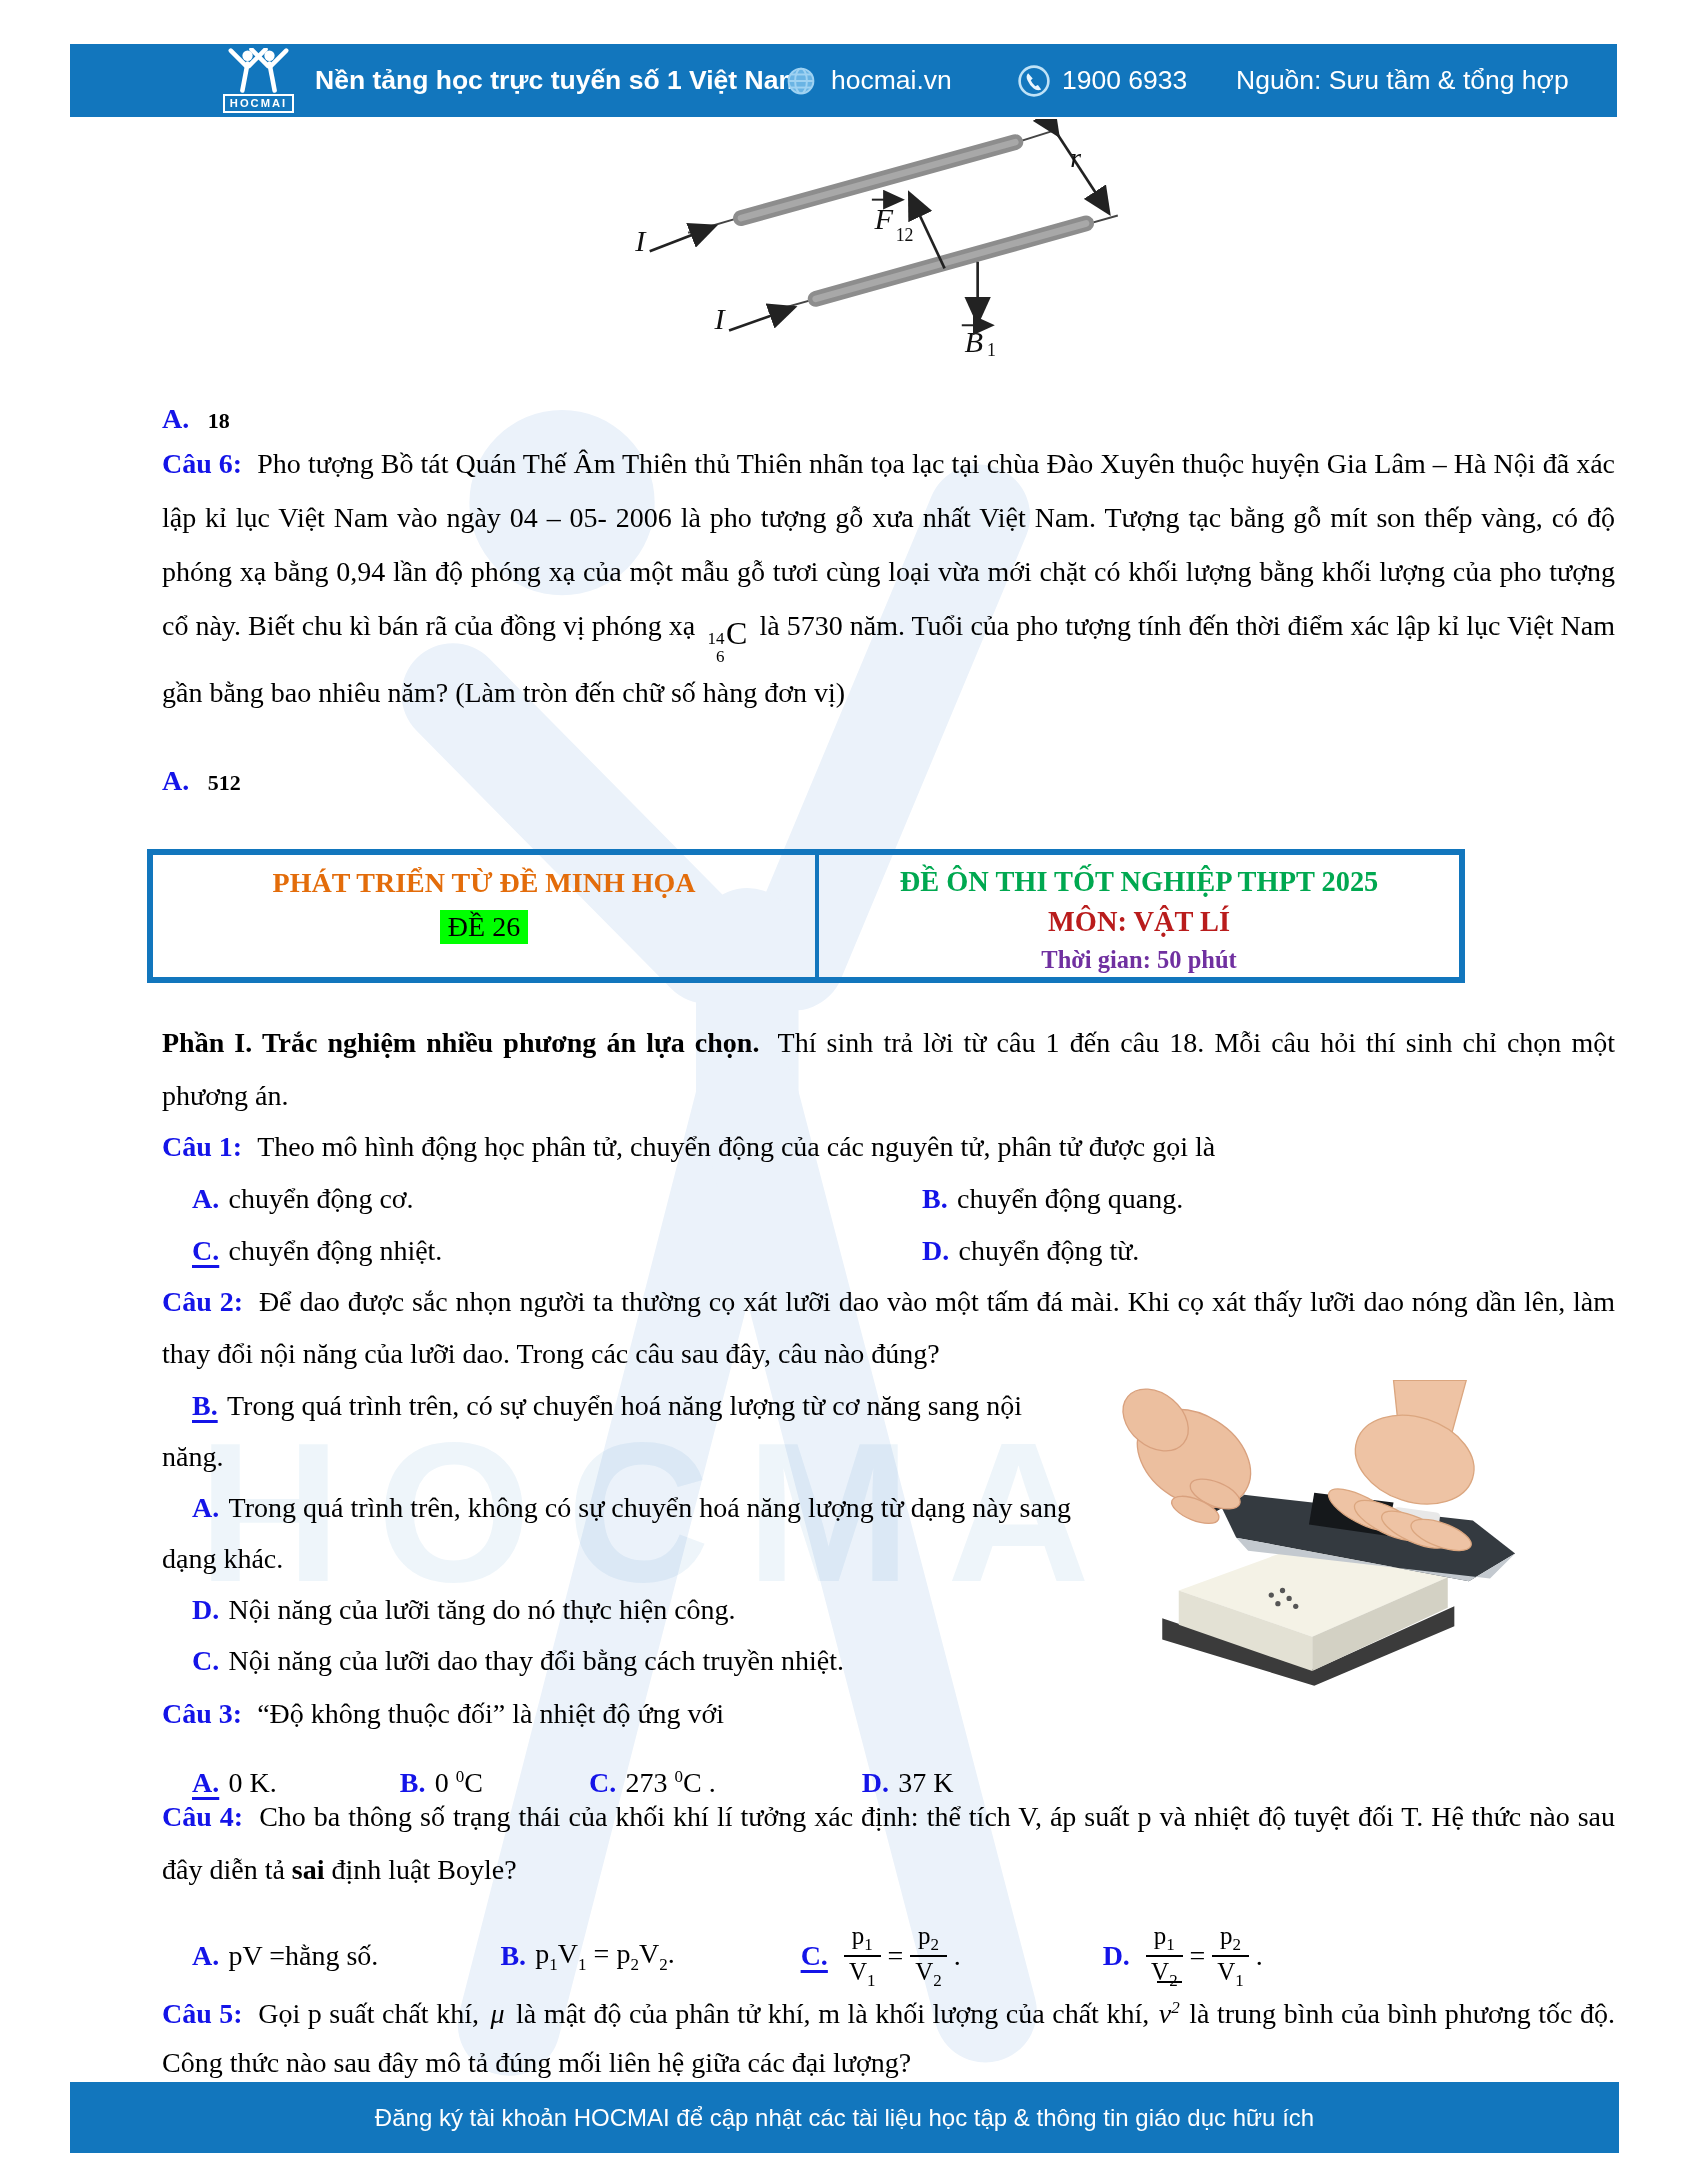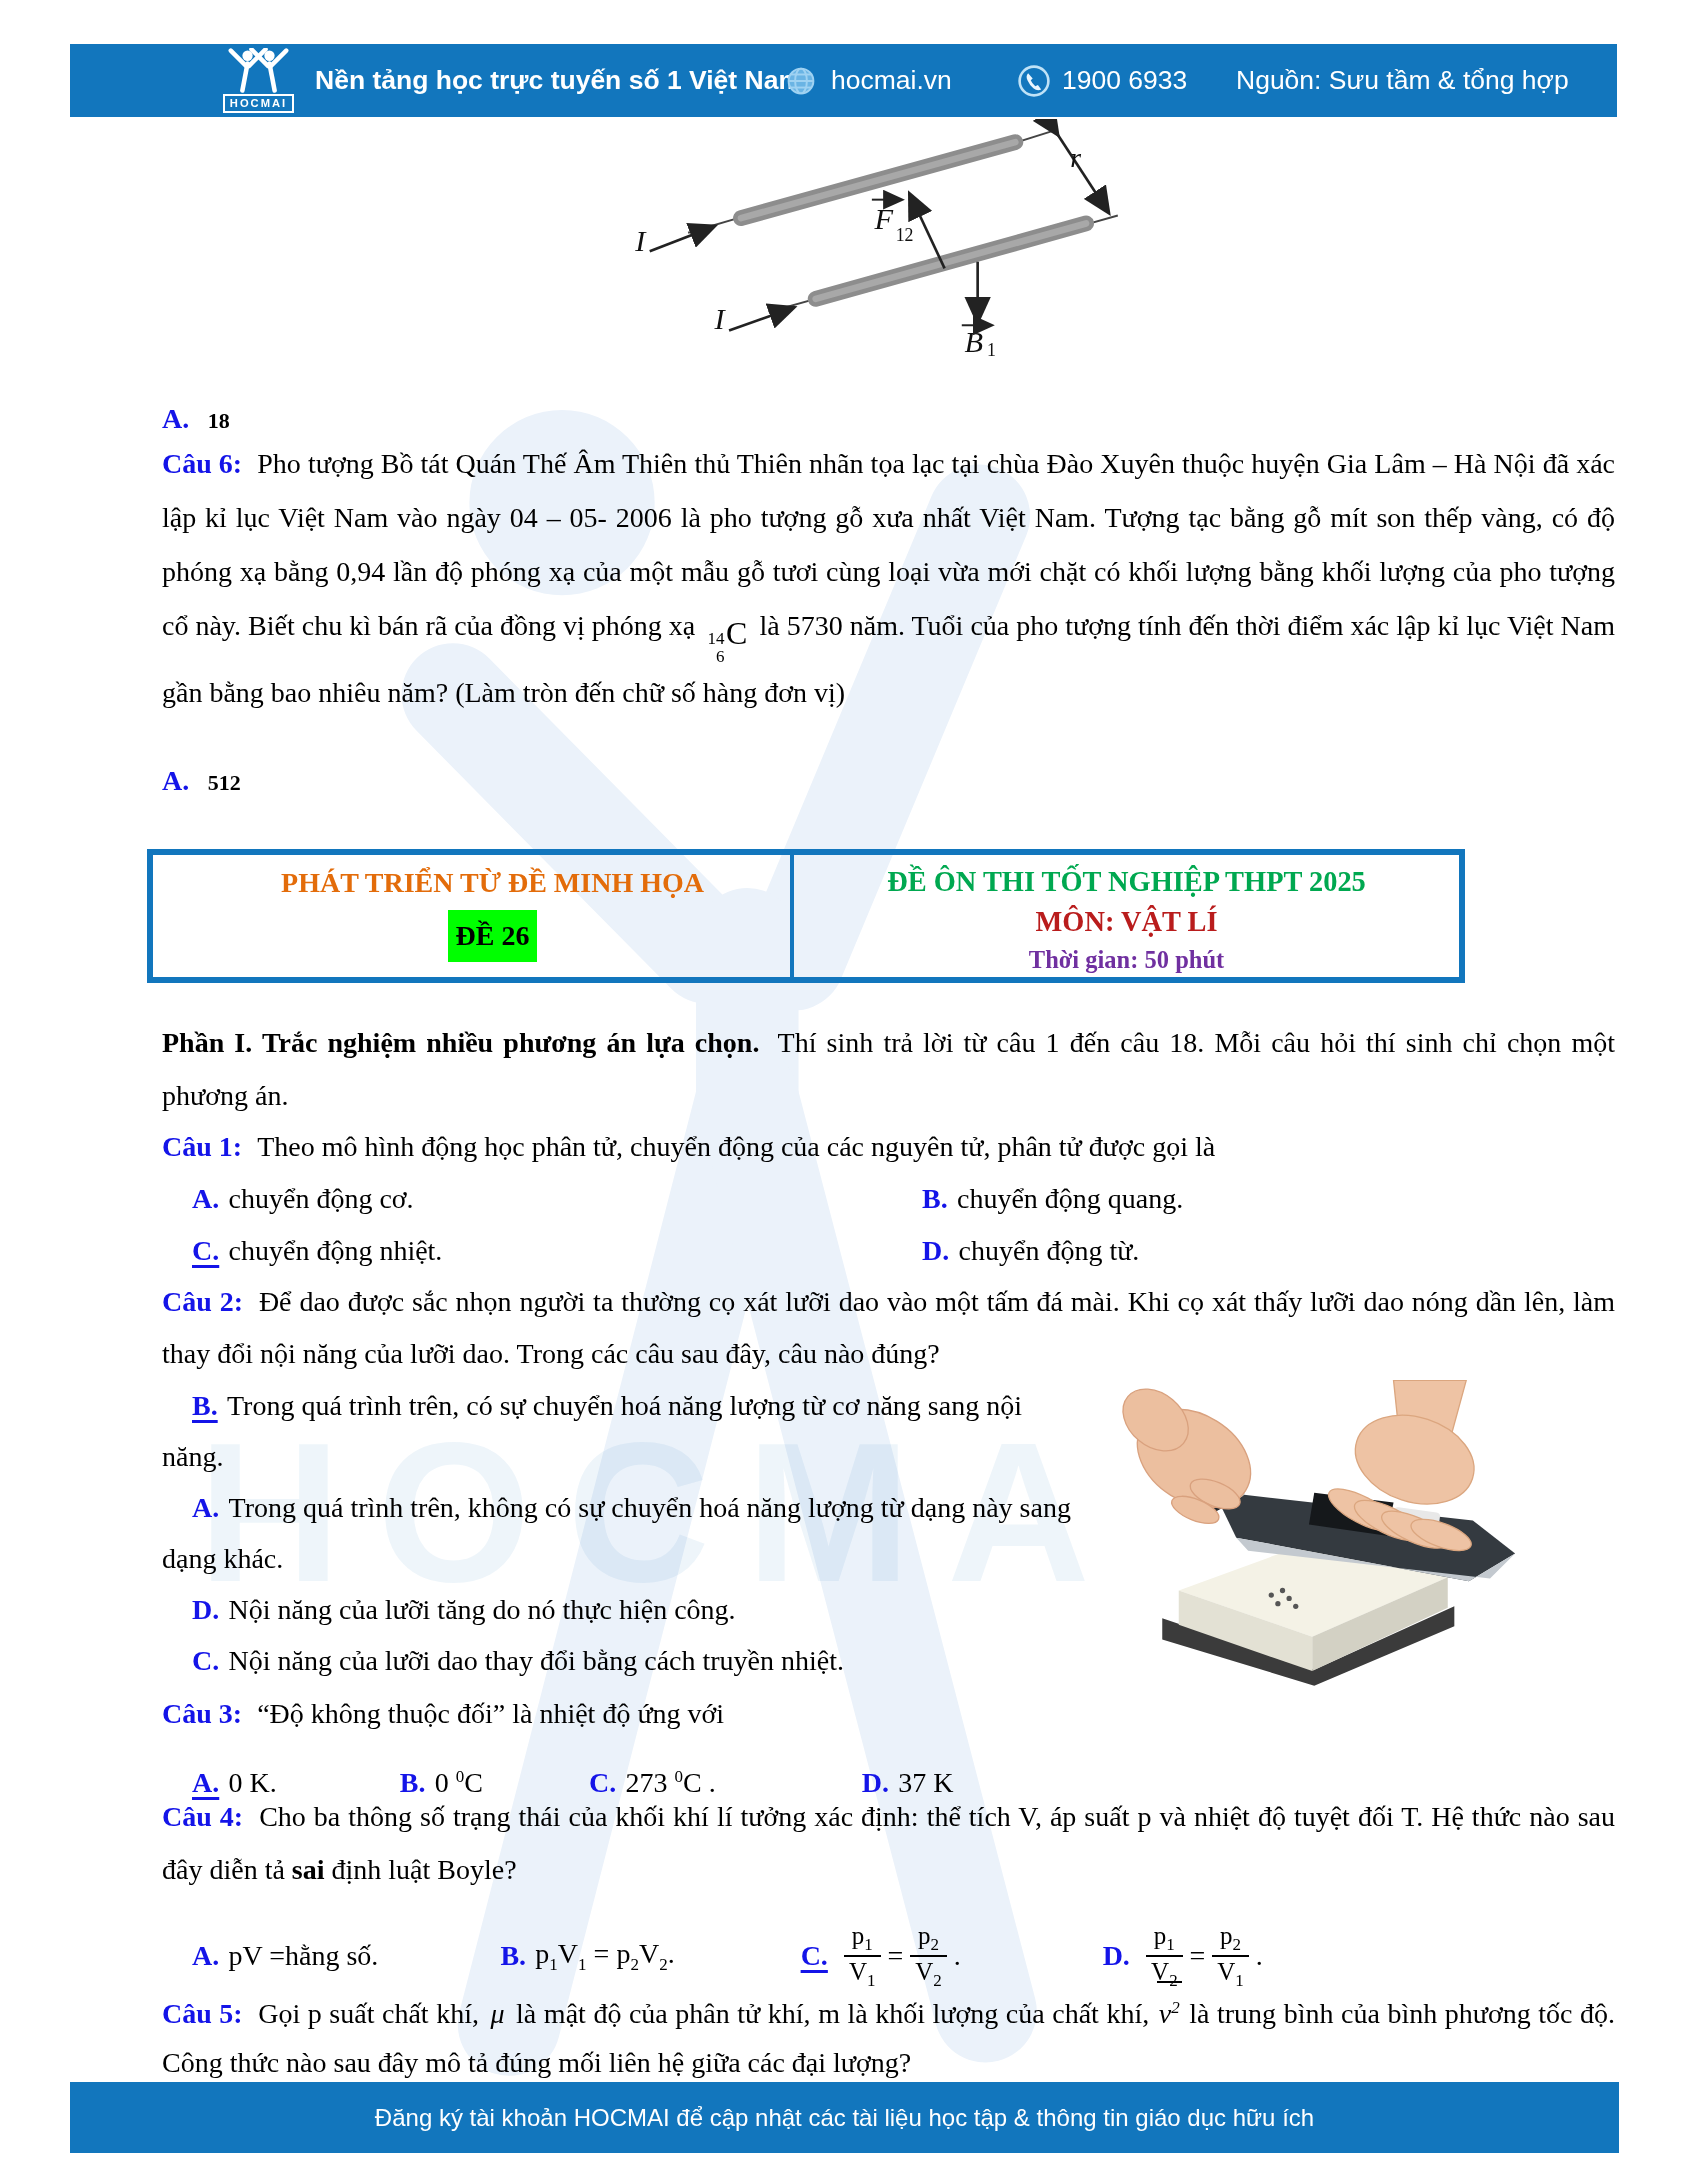--- a/index.html
+++ b/index.html
@@ -33,25 +33,25 @@
   .ansline .num{margin-left:9.3px;font-size:22px;font-weight:bold;}
   
   .iso{display:inline-block;vertical-align:-9.3px;margin:0 5.3px;}
   .iso-col{display:inline-flex;flex-direction:column;font-size:17px;line-height:18px;
       text-align:right;margin-right:1.3px;}
   .iso-sym{font-size:32px;}
   
   #title-table{left:147px;top:849px;width:1318px;height:134px;border:6px solid #1276BD;
       display:flex;box-sizing:border-box;z-index:2;background:transparent;}
   .tcell{box-sizing:border-box;text-align:center;font-family:"Liberation Serif",serif;}
-  #tcell-left{width:599px;border-right:4.6px solid #1276BD;padding-top:9.3px;margin-left:42px;}
+  #tcell-left{width:666px;border-right:4.6px solid #1276BD;padding-top:9.3px;}
   #tcell-right{flex:1;padding-top:8px;}
   .tl1{color:#E36C0A;font-weight:bold;font-size:28px;line-height:38px;}
-  .tl2{display:inline-block;background:#00FF00;color:#000;font-weight:bold;font-size:28px;
-      padding:10px 8px;margin-top:8px;}
+  .tl2{display:inline-block;background:#00FF00;color:#000;font-weight:normal;font-size:28px;
+      padding:1px 8px;margin-top:8px;}
   .tr1{color:#00A850;font-weight:bold;font-size:28.4px;line-height:38px;}
   .tr2{color:#b91c1c;font-weight:bold;font-size:28.4px;line-height:41px;}
   .tr3{color:#7030A0;font-weight:bold;font-size:24.5px;line-height:36px;}
   
   .qblock{left:162px;width:1453px;}
   .optrow{display:flex;line-height:52px;}
   .optcell{width:730px;padding-left:30px;box-sizing:border-box;}
   .optcell:last-child{width:auto;}
   .opt-para{margin:0;text-indent:30px;line-height:51px;}
   .q2lines{line-height:52px;margin:0;}

